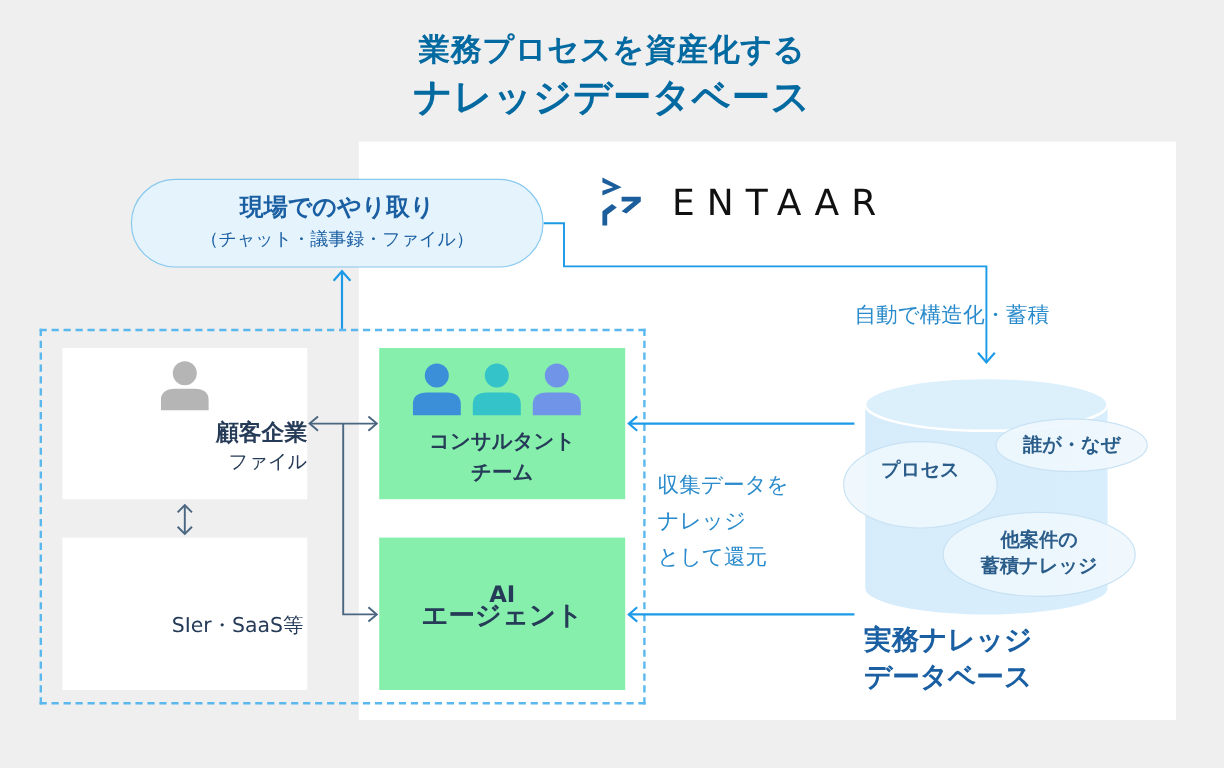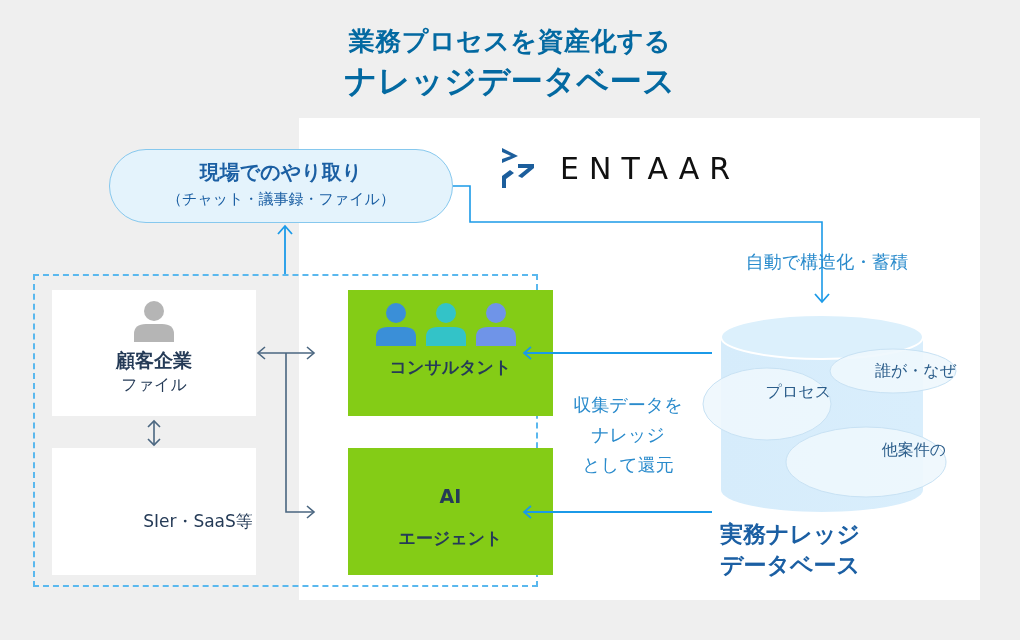--- a/index.html
+++ b/index.html
@@ -27,41 +27,41 @@
   }
   .pill .p1 { margin-top: 9px; font-size: 20px; font-weight: bold; color: #1b5fa3; }
   .pill .p2 { margin-top: 4px; font-size: 15px; color: #1b5fa3; }
 
   .dashed {
     left: 33px; top: 274px; width: 505px; height: 313px;
     border: 2px dashed #5ab8ee; box-sizing: border-box;
   }
 
   .card { background: #fff; text-align: center; color: #253b57; box-sizing: border-box; }
-  .card.gray { background: #84cc16; margin-left: 32px; }
-  .c-client { left: 52px; top: 290px; width: 204px; height: 126px; }
+  .card.gray { background: #86efac; }
+  .c-client { left: 52px; top: 290px; width: 204px; height: 126px; text-align: right; }
   .c-vendor { left: 52px; top: 448px; width: 204px; height: 127px; }
   .c-cons   { left: 316px; top: 290px; width: 205px; height: 126px; }
   .c-ai     { left: 316px; top: 448px; width: 205px; height: 127px; }
   .c-client .t1 { position: absolute; top: 58px; width: 100%; font-size: 19px; font-weight: bold; }
   .c-client .t2 { position: absolute; top: 85px; width: 100%; font-size: 16px; }
   .c-vendor .t1 { position: absolute; top: 36px; width: 100%; font-size: 17px; font-weight: bold; }
   .c-vendor .t2 { position: absolute; top: 62px; width: 100%; font-size: 17px; padding-left: 44px; }
   .c-cons .t1 { position: absolute; top: 66px; width: 100%; font-size: 17px; font-weight: bold; }
   .c-cons .t2 { position: absolute; top: 92px; width: 100%; font-size: 17px; font-weight: bold; }
   .c-ai .t1 { position: absolute; top: 37px; width: 100%; font-size: 19px; font-weight: bold; }
-  .c-ai .t2 { position: absolute; top: 79px; width: 100%; font-size: 17px; font-weight: bold; }
+  .c-ai .t2 { position: absolute; top: 50px; width: 100%; font-size: 22px; font-weight: bold; }
 
-  .label-blue { color: #2a8bcc; font-size: 18px; text-align: center; }
+  .label-blue { color: #2a8bcc; font-size: 18px; text-align: left; }
   .auto-label { left: 712px; top: 250px; width: 230px; }
   .return-label { left: 548px; top: 390px; width: 160px; line-height: 30px; }
 
   .db-title { left: 720px; top: 519px; width: 210px; text-align: left; color: #1b5fa3; font-size: 23px; font-weight: bold; line-height: 31px; }
 
-  .bubble-text { position: absolute; text-align: right; color: #2b5d8a; font-size: 16px; line-height: 22px; }
+  .bubble-text { position: absolute; text-align: center; color: #2b5d8a; font-size: 16px; line-height: 22px; font-weight: bold; }
 
   svg.overlay { position: absolute; left: 0; top: 0; }
 </style>
 </head>
 <body>
 
 <div class="title l1">業務プロセスを資産化する</div>
 <div class="title l2">ナレッジデータベース</div>
 
 <div class="abs panel"></div>
@@ -99,20 +99,21 @@
     <g fill="#33c3c8">
         <circle cx="70" cy="11" r="10"></circle>
         <path d="M50 44 V35 Q50 25 62 25 H78 Q90 25 90 35 V44 Z"></path>
       </g>
     <g fill="#6f94e8">
         <circle cx="120" cy="11" r="10"></circle>
         <path d="M100 44 V35 Q100 25 112 25 H128 Q140 25 140 35 V44 Z"></path>
       </g>
   </svg>
   <div class="t1">コンサルタント</div>
+  <div class="t2">チーム</div>
 </div>
 
 <div class="abs card gray c-ai">
   <div class="t1">AI</div>
   <div class="t2">エージェント</div>
 </div>
 
 <svg class="overlay" width="1020" height="640">
   <defs>
     <linearGradient id="cylGrad" x1="0" x2="1" y1="0" y2="0">
@@ -164,18 +165,19 @@
 </div>
 
 <div class="bubble-text" style="left:830px;top:360px;width:126px;">
   <div>誰が・なぜ</div>
 </div>
 <div class="bubble-text" style="left:703px;top:381px;width:128px;">
   <div>プロセス</div>
 </div>
 <div class="bubble-text" style="left:786px;top:439px;width:160px;">
   <div>他案件の</div>
+  <div>蓄積ナレッジ</div>
 </div>
 
 <div class="abs db-title">
   <div>実務ナレッジ</div>
   <div>データベース</div>
 </div>
 
 </body></html>

